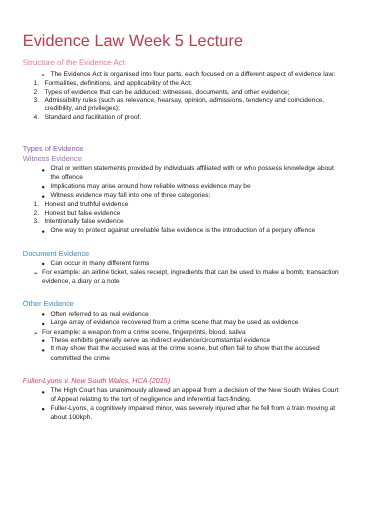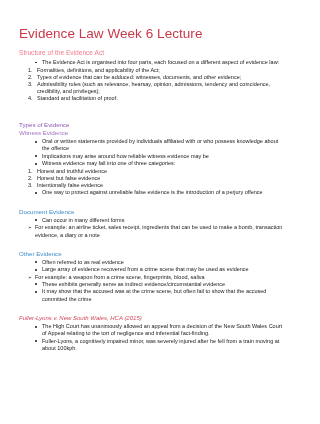--- a/index.html
+++ b/index.html
@@ -135,21 +135,21 @@
     font-size: 4.6px;
     color: #1a1a1a;
   }
   .spacer-lg { height: 11px; }
 </style>
 </head>
 <body>
 
 <div class="page">
 
-  <div class="doc-title">Evidence Law Week 6 Lecture</div>
+  <div class="doc-title">Evidence Law Week 5 Lecture</div>
 
   <div class="sec">
     <div class="h-pink">Structure of the Evidence Act</div>
     <ul class="bl">
       <li>The Evidence Act is organised into four parts, each focused on a different aspect of evidence law:</li>
     </ul>
     <ol class="nl">
       <li>Formalities, definitions, and applicability of the Act;</li>
       <li>Types of evidence that can be adduced: witnesses, documents, and other evidence;</li>
       <li>Admissibility rules (such as relevance, hearsay, opinion, admissions, tendency and coincidence, credibility, and privileges);</li>

